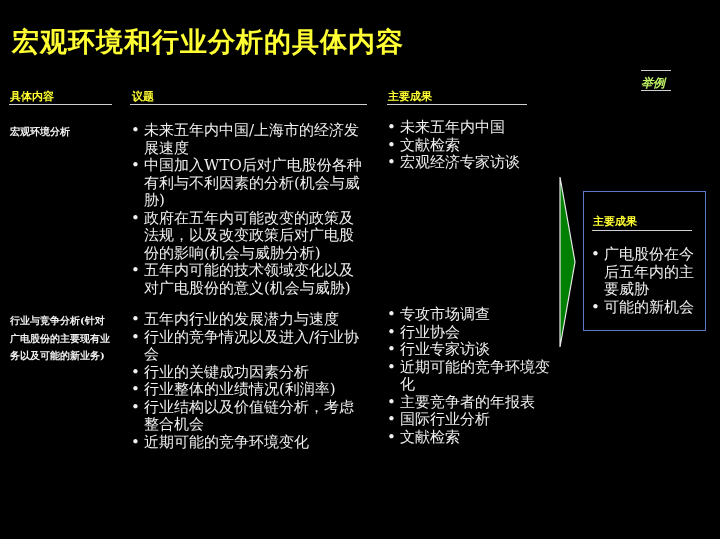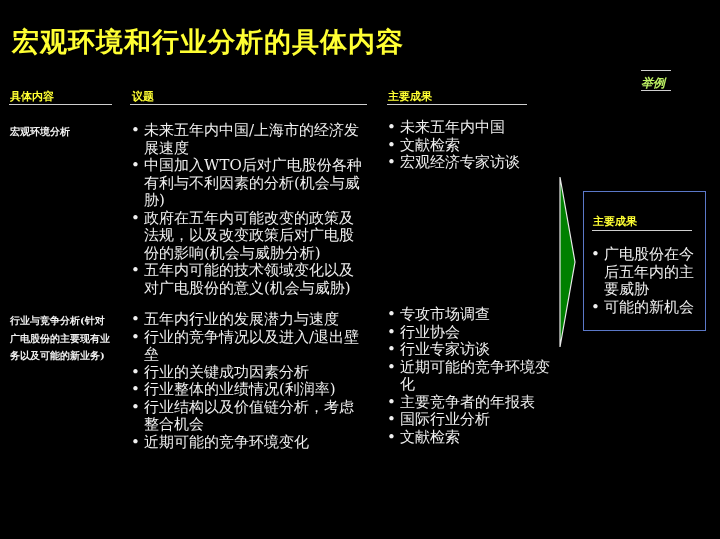--- a/index.html
+++ b/index.html
@@ -44,21 +44,21 @@
 </ul>
 <ul class="abs bl" style="left:386px;top:119px;width:170px;">
   <li>未来五年内中国</li>
   <li>文献检索</li>
   <li>宏观经济专家访谈</li>
 </ul>
 
 <div class="abs txt" style="left:10px;top:312px;width:102px;">行业与竞争分析(针对广电股份的主要现有业务以及可能的新业务)</div>
 <ul class="abs bl" style="left:130px;top:311px;width:238px;">
   <li>五年内行业的发展潜力与速度</li>
-  <li>行业的竞争情况以及进入/退出壁垒</li>
+  <li>行业的竞争情况以及进入/行业协会</li>
   <li>行业的关键成功因素分析</li>
   <li>行业整体的业绩情况(利润率)</li>
   <li>行业结构以及价值链分析，考虑整合机会</li>
   <li>近期可能的竞争环境变化</li>
 </ul>
 <ul class="abs bl" style="left:386px;top:306px;width:170px;">
   <li>专攻市场调查</li>
   <li>行业协会</li>
   <li>行业专家访谈</li>
   <li>近期可能的竞争环境变化</li>

